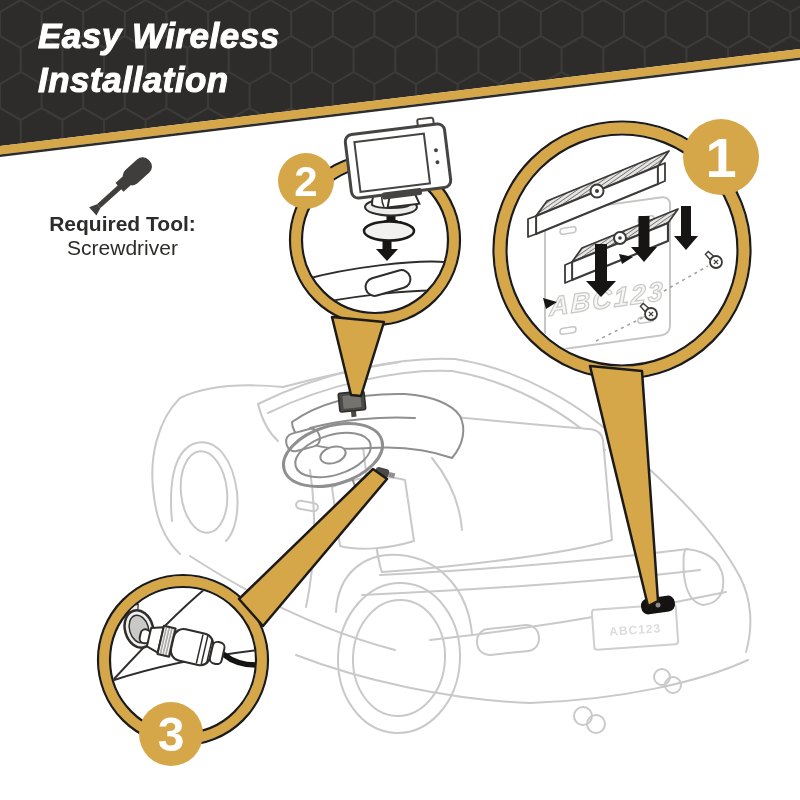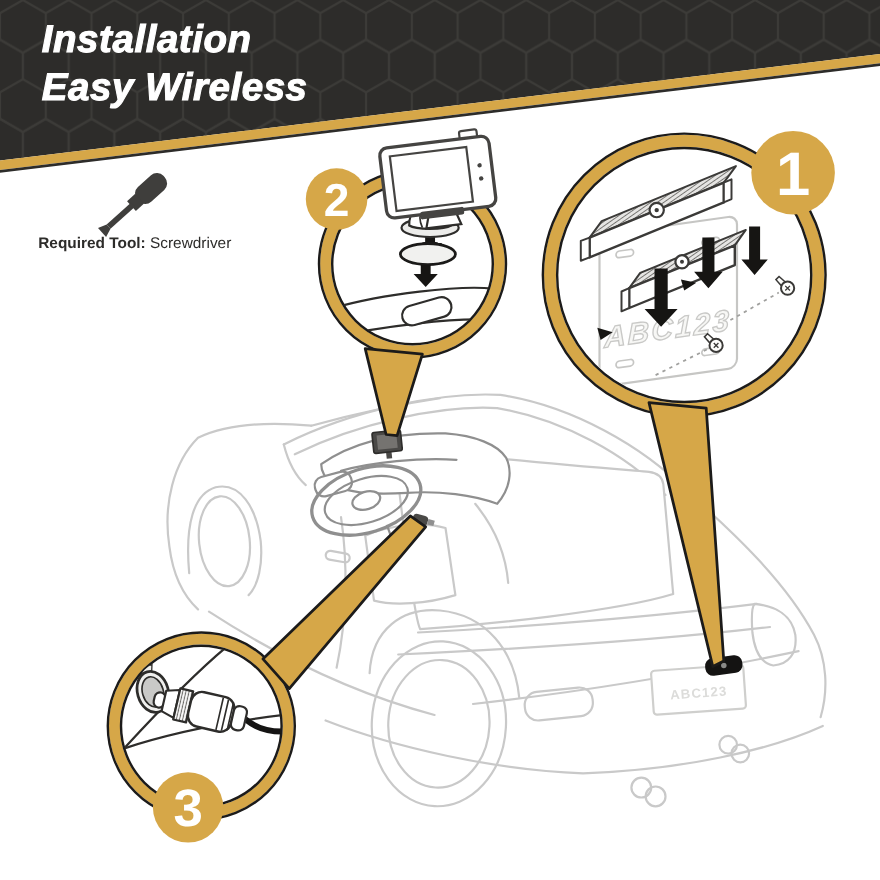--- a/index.html
+++ b/index.html
@@ -2,21 +2,21 @@
 <html><head>
 <meta charset="utf-8">
 <style>
   html,body{margin:0;padding:0;background:#fff;}
   .page{position:relative;width:800px;height:800px;background:#fff;overflow:hidden;
         font-family:"Liberation Sans",sans-serif;}
   .art{position:absolute;left:0;top:0;}
   .title{position:absolute;left:38px;top:14px;color:#fff;font-weight:bold;font-style:italic;
          font-size:35px;line-height:1.26;letter-spacing:.5px;-webkit-text-stroke:1px #fff;}
   .tool{position:absolute;left:10px;top:212px;width:225px;text-align:center;
-        font-size:14px;color:#2d2c2a;}
+        font-size:21px;color:#2d2c2a;}
   .tool .lbl{font-weight:bold;}
 </style>
 </head>
 <body>
 
 <div class="page">
 
 <svg class="art" width="800" height="800" viewBox="0 0 800 800">
   <defs>
     <pattern id="hex" width="26" height="45" patternUnits="userSpaceOnUse" patternTransform="scale(1.6)">
@@ -252,22 +252,22 @@
     <circle cx="721" cy="157" r="38" fill="#D6A748"></circle>
     <text x="721" y="177" font-size="56">1</text>
     <circle cx="306" cy="181" r="28" fill="#D6A748"></circle>
     <text x="306" y="196" font-size="42">2</text>
     <circle cx="171" cy="734" r="32" fill="#D6A748"></circle>
     <text x="171" y="751" font-size="48">3</text>
   </g>
 </svg>
 
 <div class="title">
+  <div>Easy Wireless</div>
   <div>Installation</div>
-  <div>Easy Wireless</div>
 </div>
 
 <div class="tool">
   <span class="lbl">Required Tool:</span>
   <span>Screwdriver</span>
 </div>
 
 </div>
 
 </body></html>

